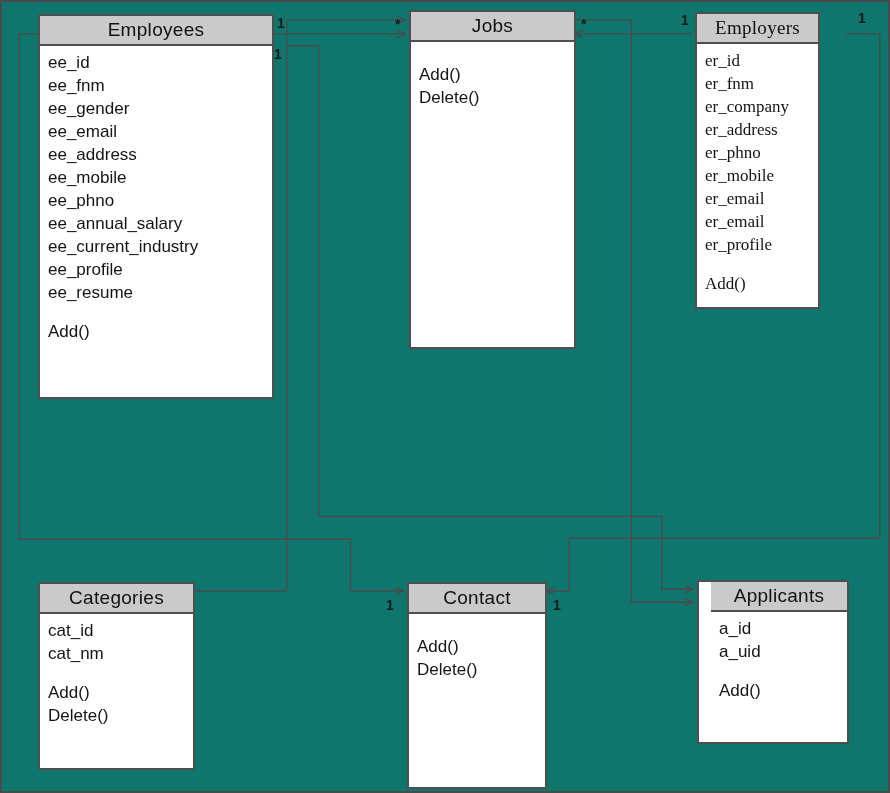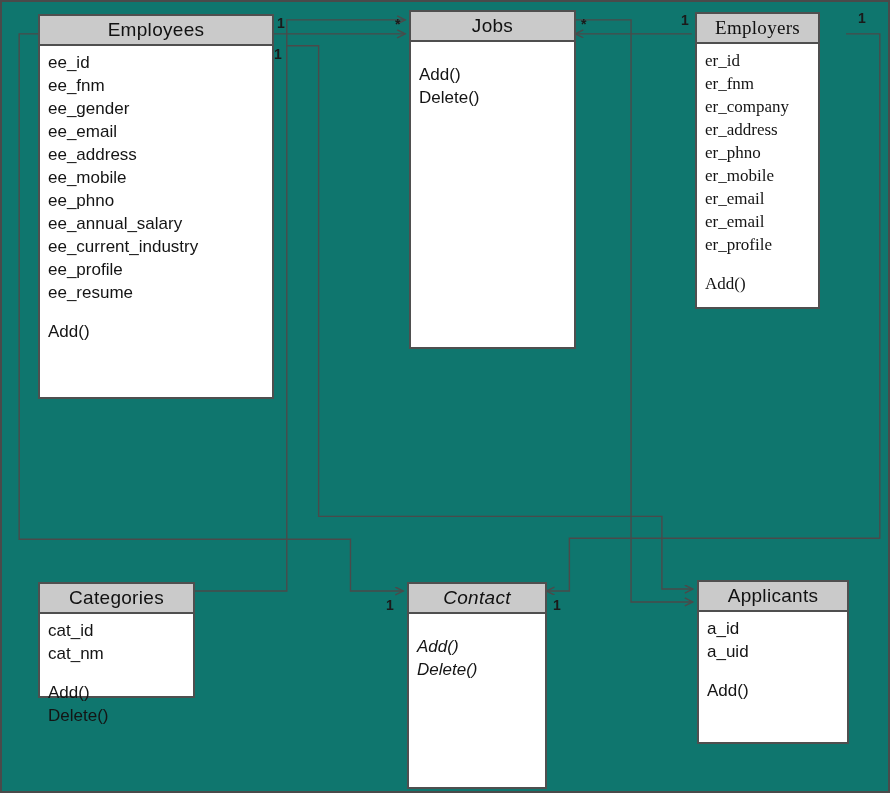--- a/index.html
+++ b/index.html
@@ -113,43 +113,43 @@
             <div class="row">er_mobile</div>
             <div class="row">er_email</div>
             <div class="row">er_email</div>
             <div class="row">er_profile</div>
           </div>
       <div class="methods">
             <div class="row">Add()</div>
           </div>
     </div>
   </div>
-      <div class="entity" style="left: 36px; top: 580px; width: 157px; height: 116px;">
+      <div class="entity" style="left: 36px; top: 580px; width: 157px; height: 188px;">
     <div class="entity-title">Categories</div>
     <div class="entity-body">
       <div class="attrs">
             <div class="row">cat_id</div>
             <div class="row">cat_nm</div>
           </div>
       <div class="methods">
             <div class="row">Add()</div>
             <div class="row">Delete()</div>
           </div>
     </div>
   </div>
-      <div class="entity" style="left: 405px; top: 580px; width: 140px; height: 207px; font-style: italic;">
+      <div class="entity" style="left: 405px; top: 580px; width: 140px; height: 207px;">
     <div class="entity-title">Contact</div>
     <div class="entity-body">
       <div class="methods">
             <div class="row">Add()</div>
             <div class="row">Delete()</div>
           </div>
     </div>
   </div>
-      <div class="entity" style="left: 695px; top: 578px; width: 152px; height: 164px;">
+      <div class="entity" style="left: 695px; top: 578px; width: 152px; height: 164px; padding-left: 12px;">
     <div class="entity-title">Applicants</div>
     <div class="entity-body">
       <div class="attrs">
             <div class="row">a_id</div>
             <div class="row">a_uid</div>
           </div>
       <div class="methods">
             <div class="row">Add()</div>
           </div>
     </div>

